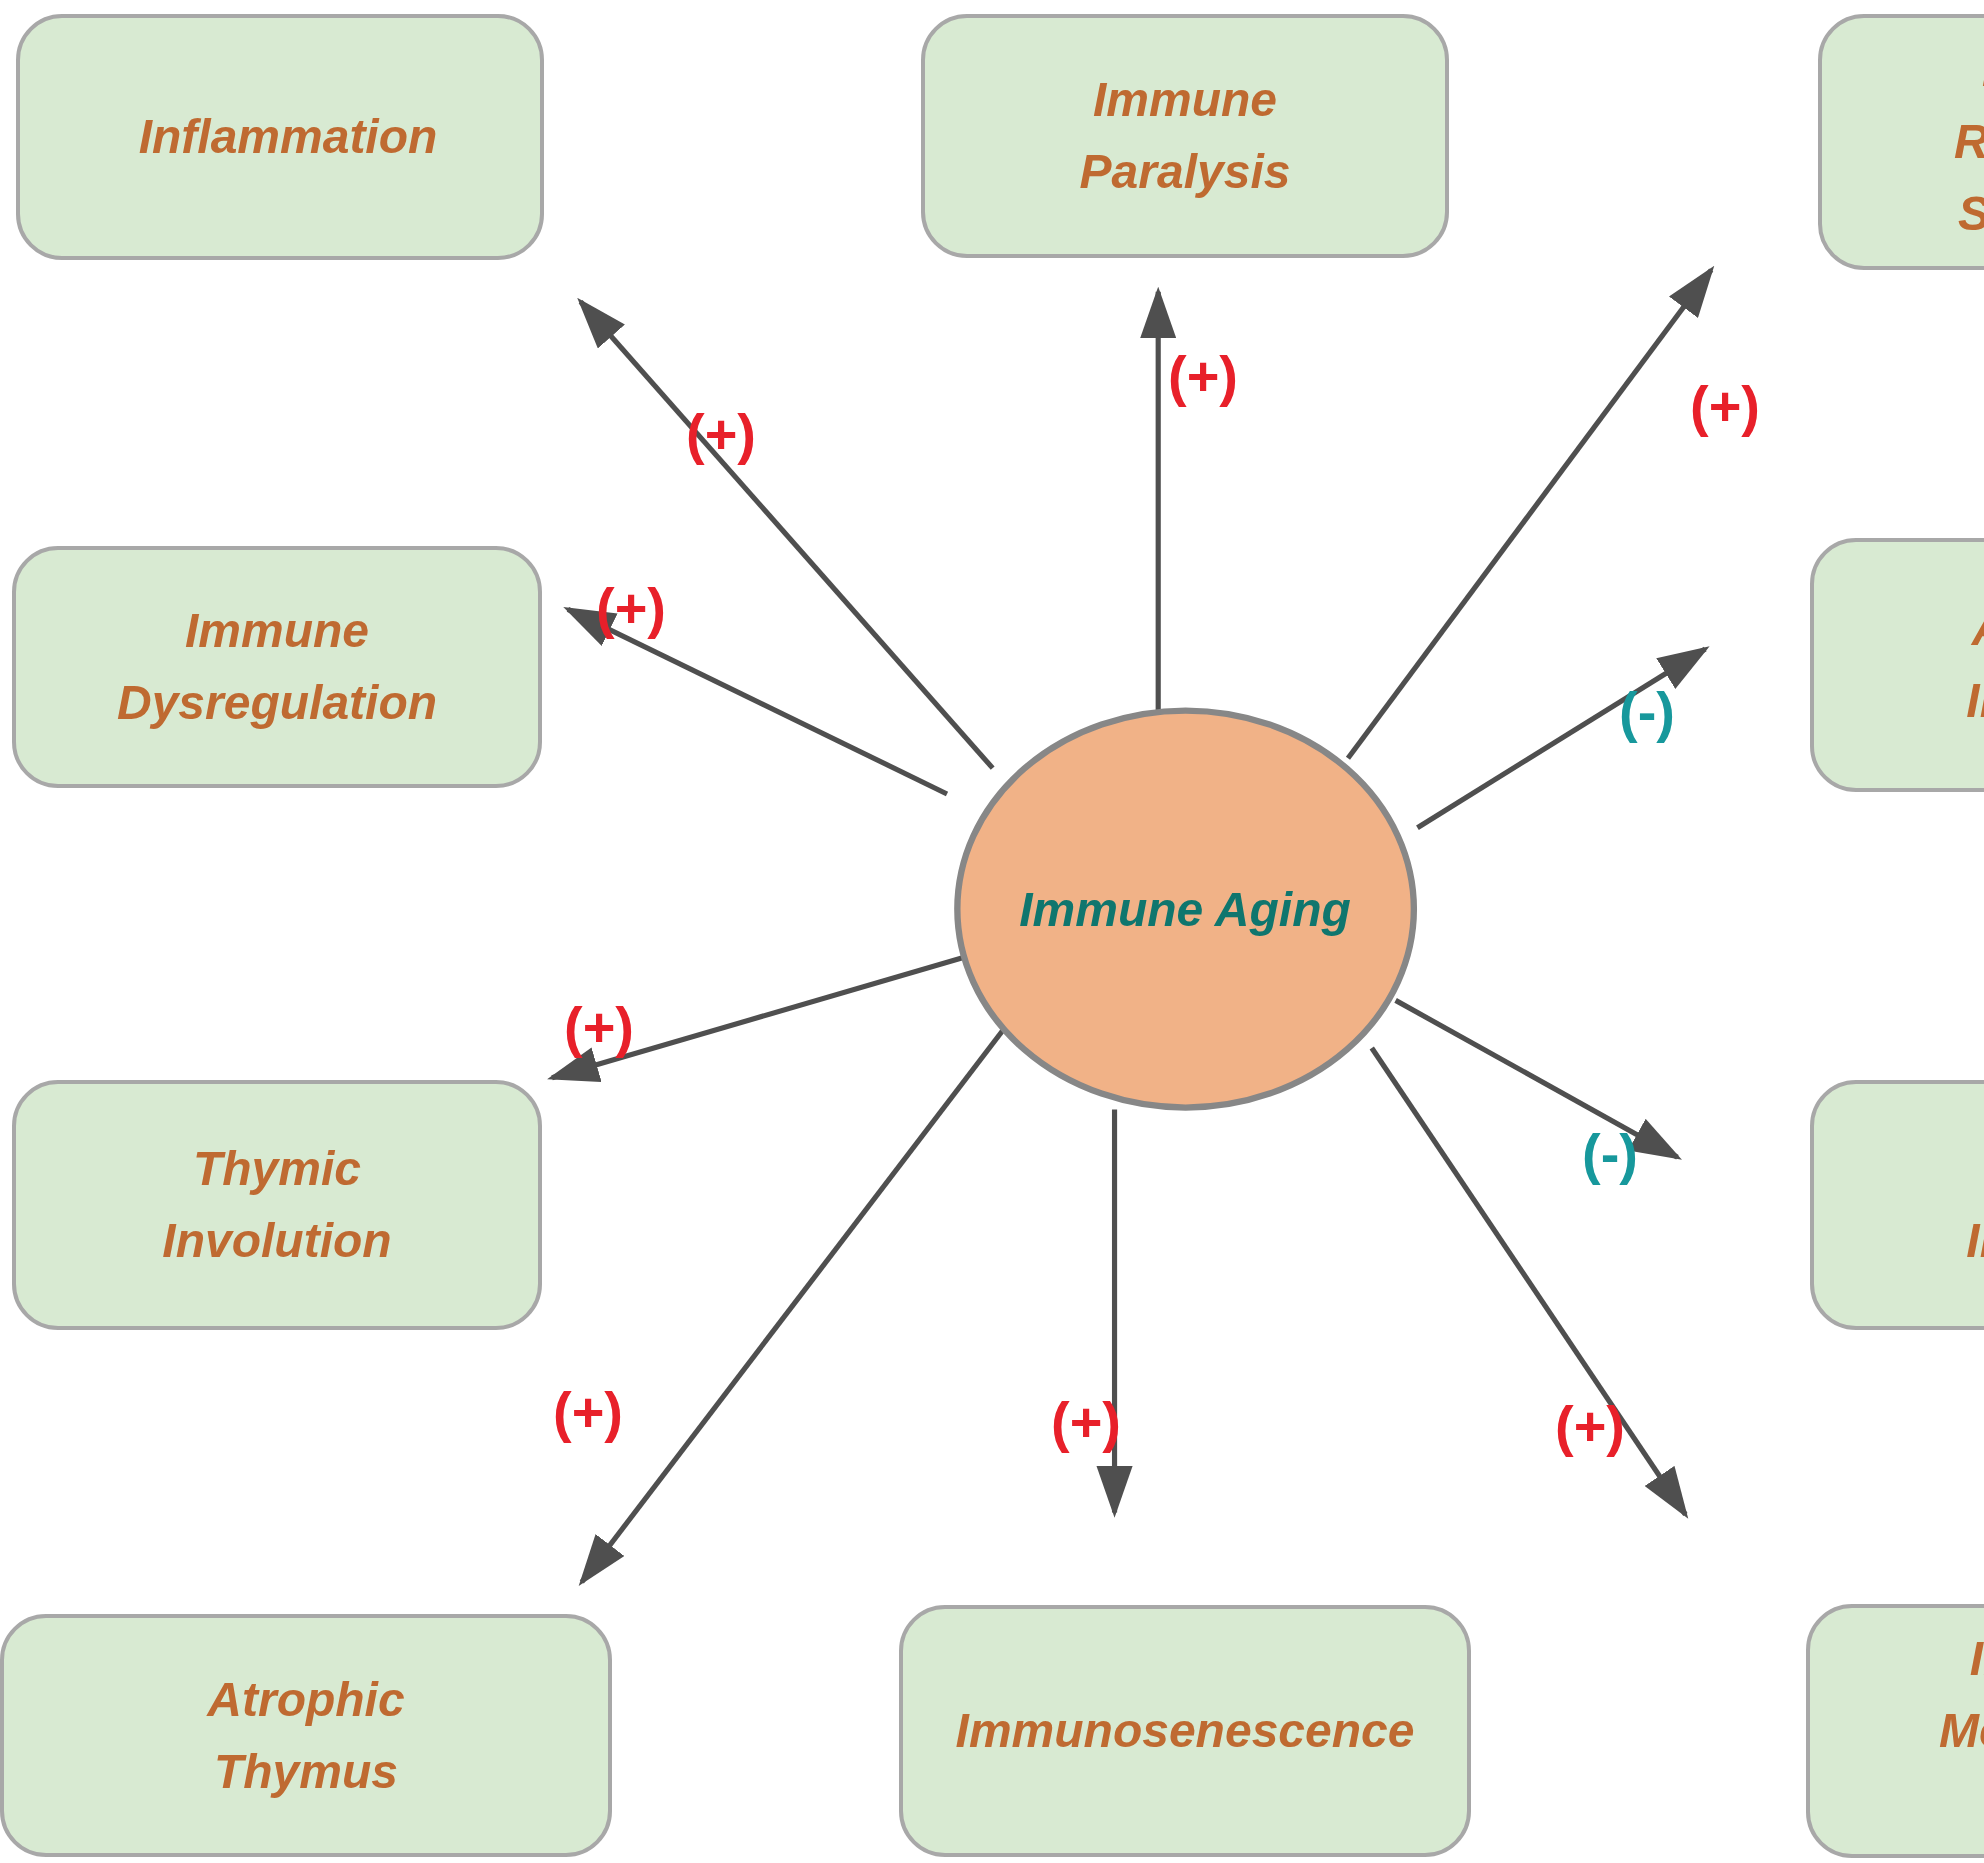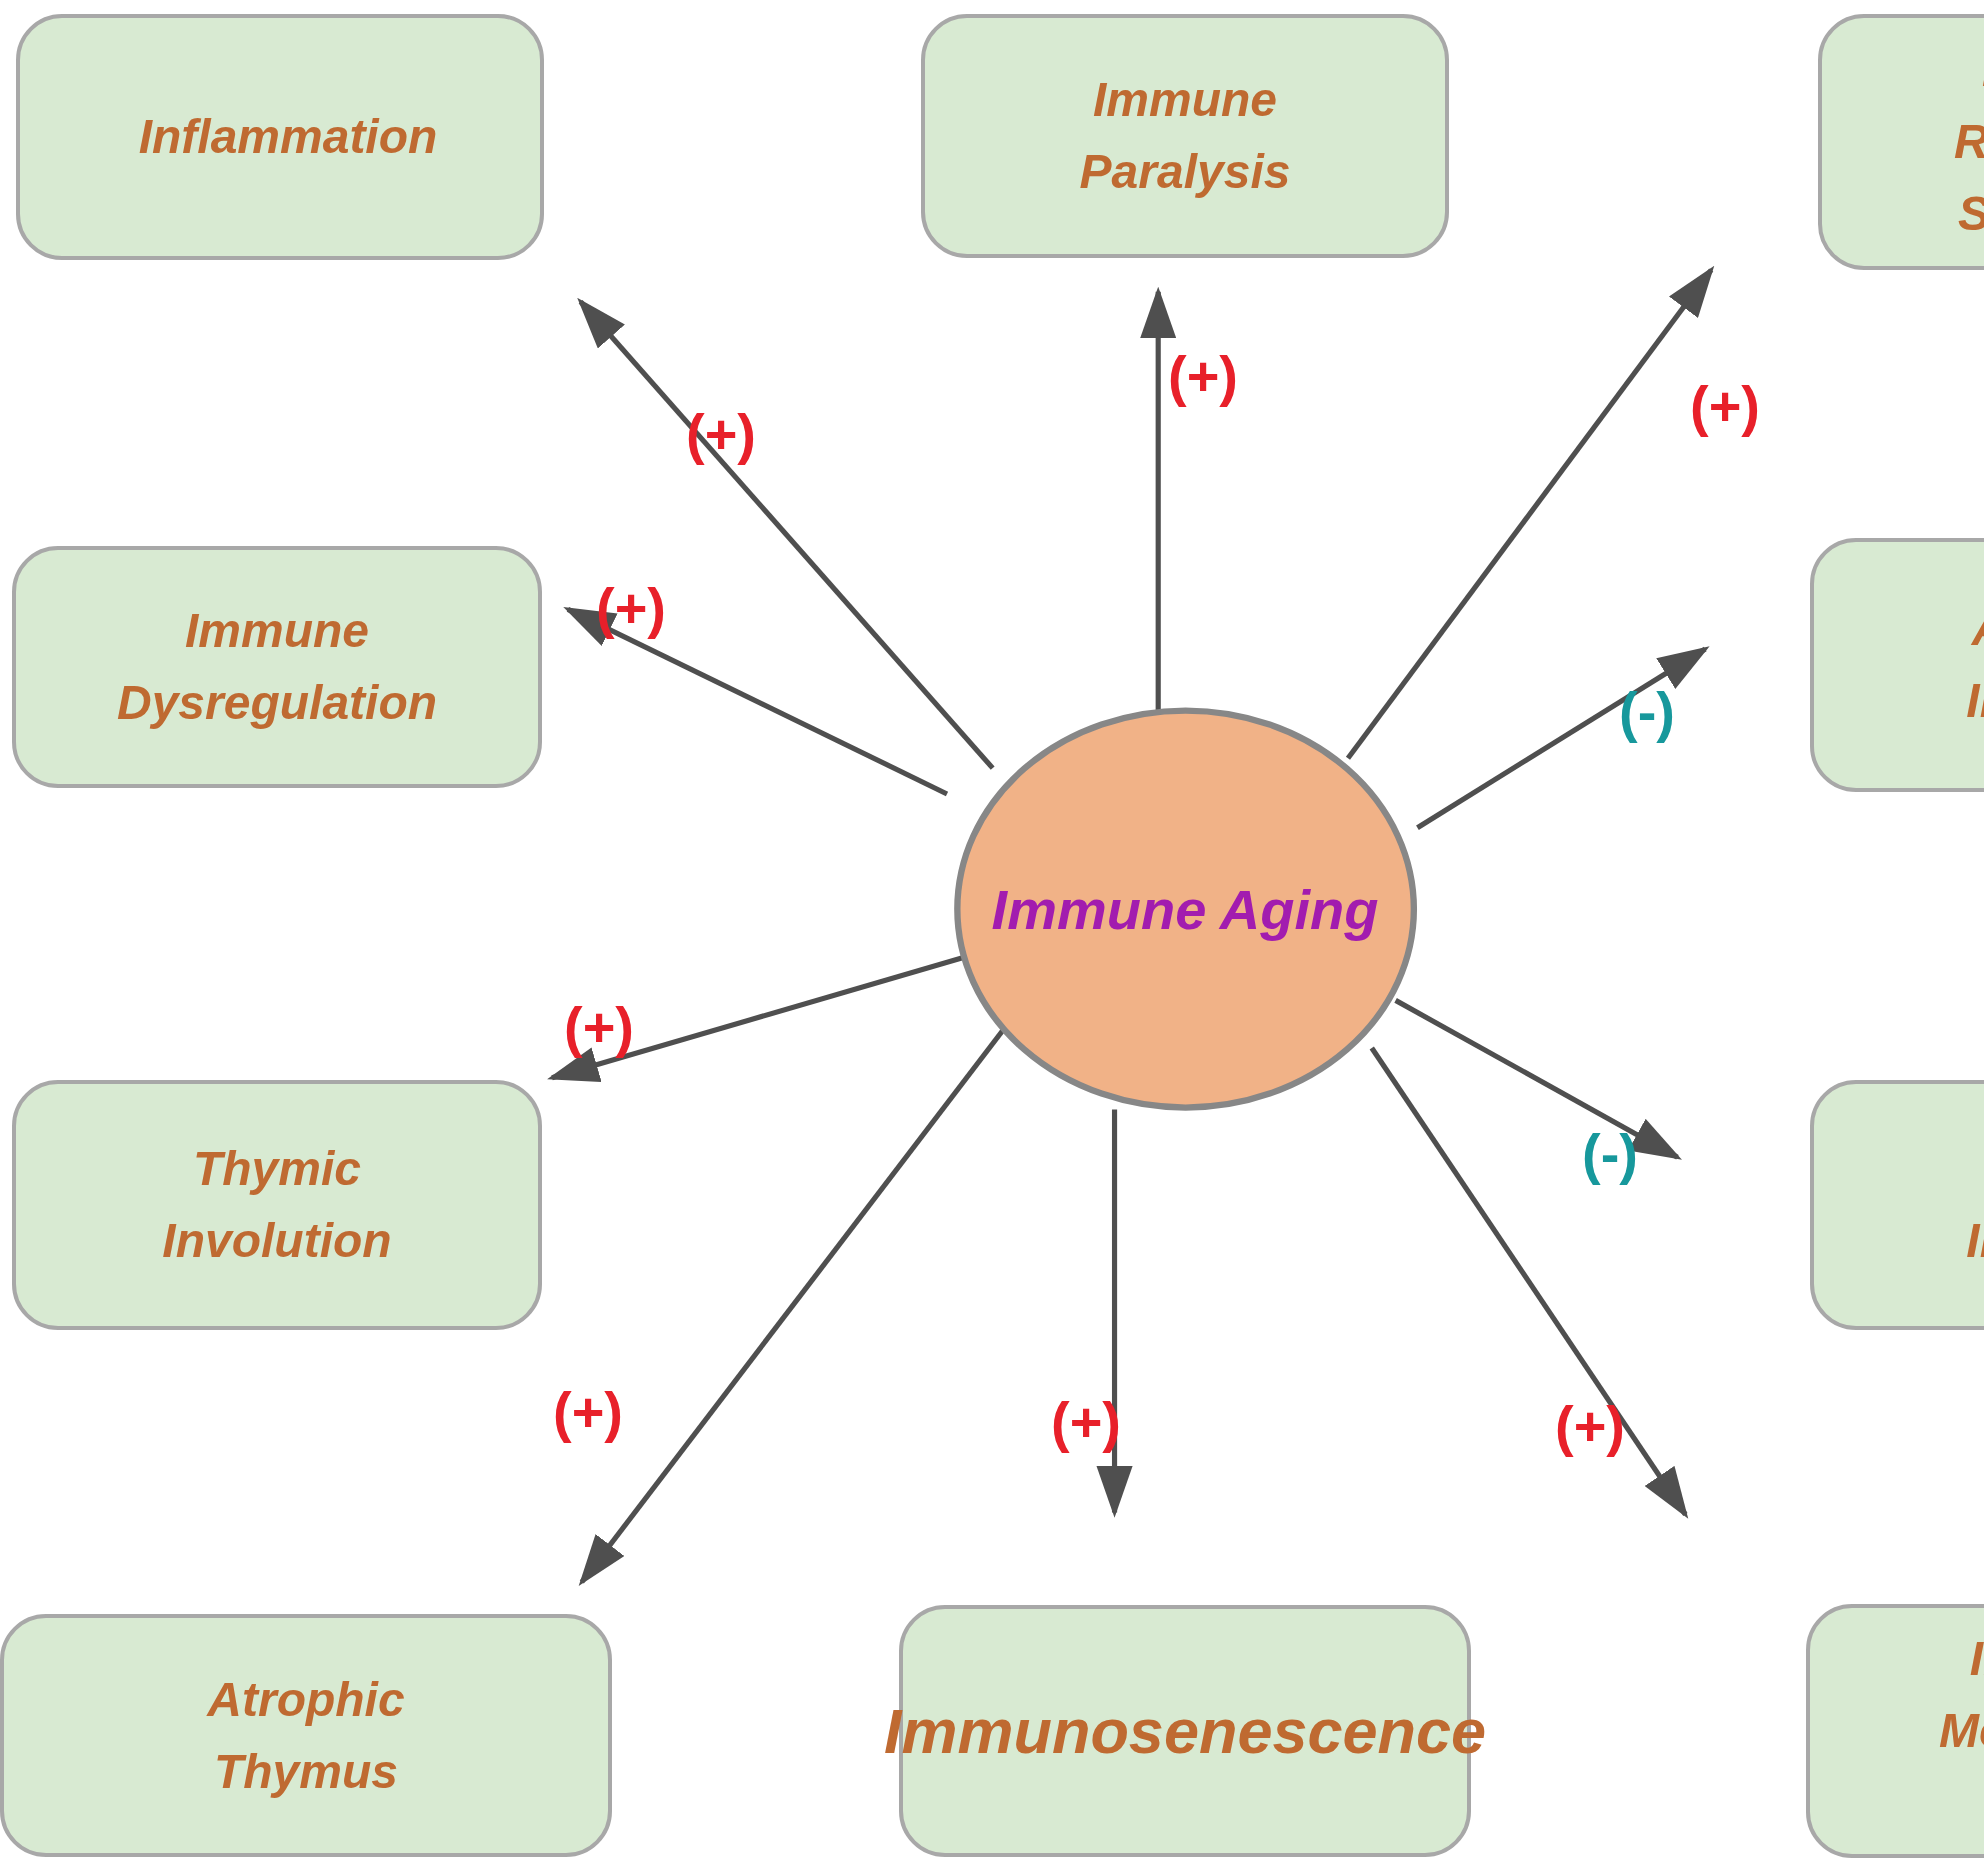--- a/index.html
+++ b/index.html
@@ -21,29 +21,29 @@
     text-align:center;
   }
   .box-label{
     font-size:48px;
     font-weight:bold;
     font-style:italic;
     color:#bf6a31;
     line-height:1.5;
     white-space:pre-line;
   }
-  .box-label--wide{font-size:63px;}
+  .box-label--wide{font-size:48px;}
   .center-label{
     position:absolute;
     left:1185px;top:909px;
     transform:translate(-50%,-50%);
-    font-size:56px;
+    font-size:48px;
     font-weight:bold;
     font-style:italic;
-    color:#a21caf;
+    color:#0f766e;
     white-space:nowrap;
   }
   .sign{
     position:absolute;
     transform:translate(-50%,-50%);
     font-size:56px;
     font-weight:bold;
     white-space:nowrap;
   }
   .sign--positive{color:#e8202a;}

